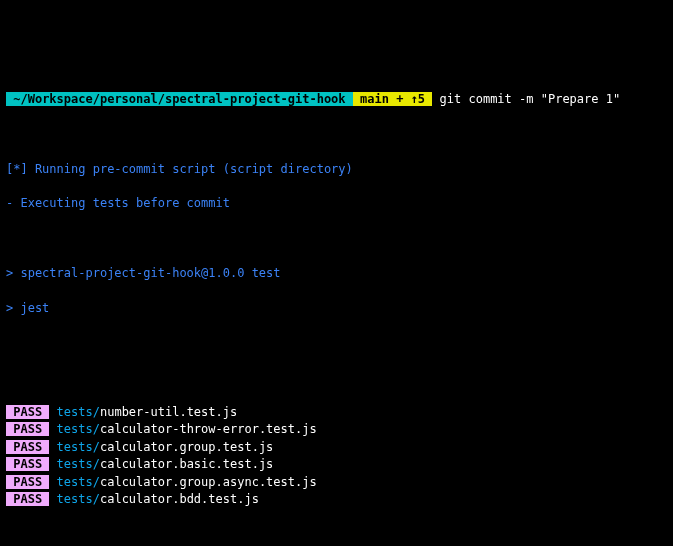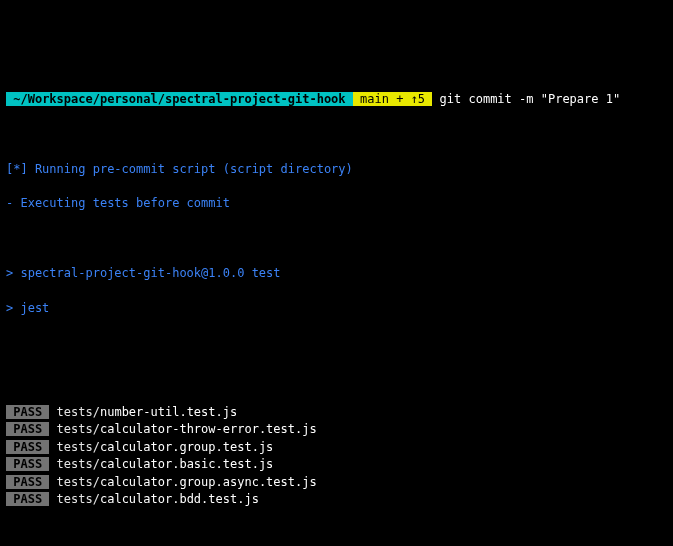--- a/index.html
+++ b/index.html
@@ -11,24 +11,24 @@
       line-height: 1.45;
       width: 673px;
       height: 546px;
       padding: 4px 6px;
       overflow: hidden;
       white-space: pre;
     }
     .bold       { font-weight: 400; }
     .white      { color: #ffffff; }
     .mid        { color: #3b82f6; }
-    .grey       { color: #e5e5e5; }
+    .grey       { color: #0ea5e9; }
     .cyan-bg    { background: #00c2c2; color: #000; font-weight: 700; }
-    .green-bg   { background: #737373; color: #000; font-weight: 700; }
-    .yellow-bg  { background: #e8e800; color: #000; font-weight: 400; }
+    .green-bg   { background: #f0abfc; color: #000; font-weight: 700; }
+    .yellow-bg  { background: #e8e800; color: #000; font-weight: 700; }
     .line       { display: block; }
     .prompt-cell { padding: 0 0; }
   </style>
 </head>
 <body>
 
 
 
 
 <span class="line"><span class="cyan-bg prompt-cell"> <span>~/Workspace/personal/spectral-project-git-hook</span> </span><span class="yellow-bg prompt-cell"> <span>main</span> <span>+ ↑5</span> </span> <span class="white">git commit -m "Prepare 1"</span></span>

